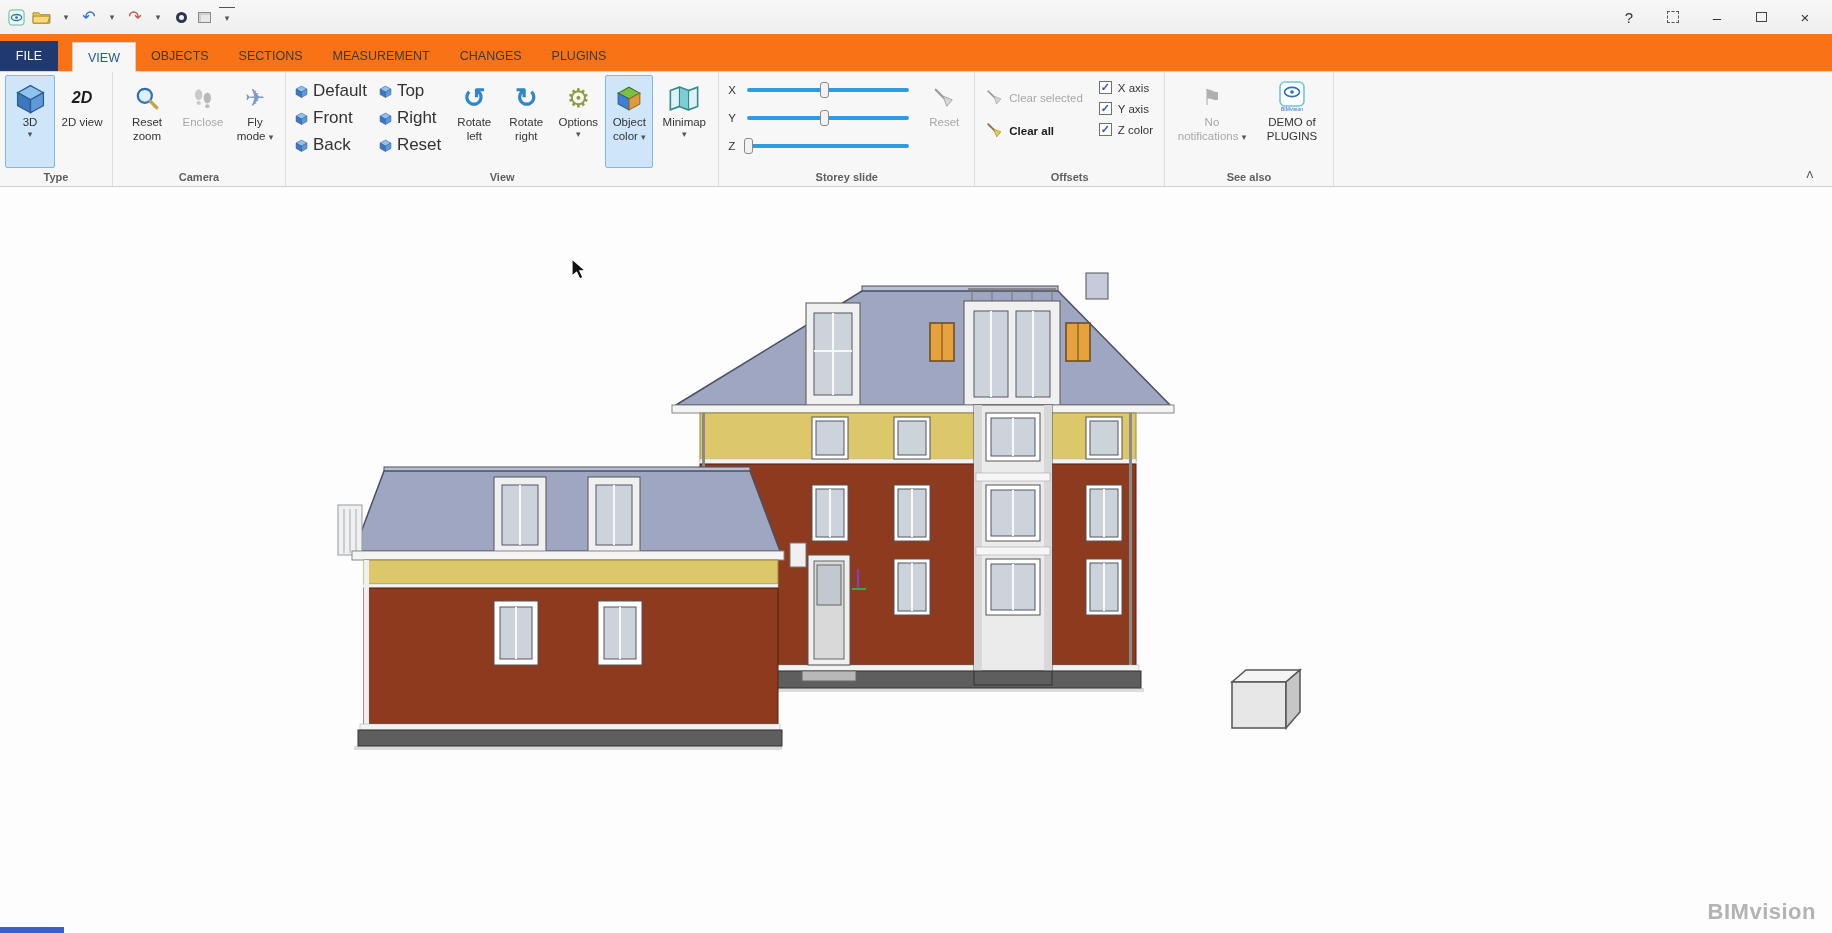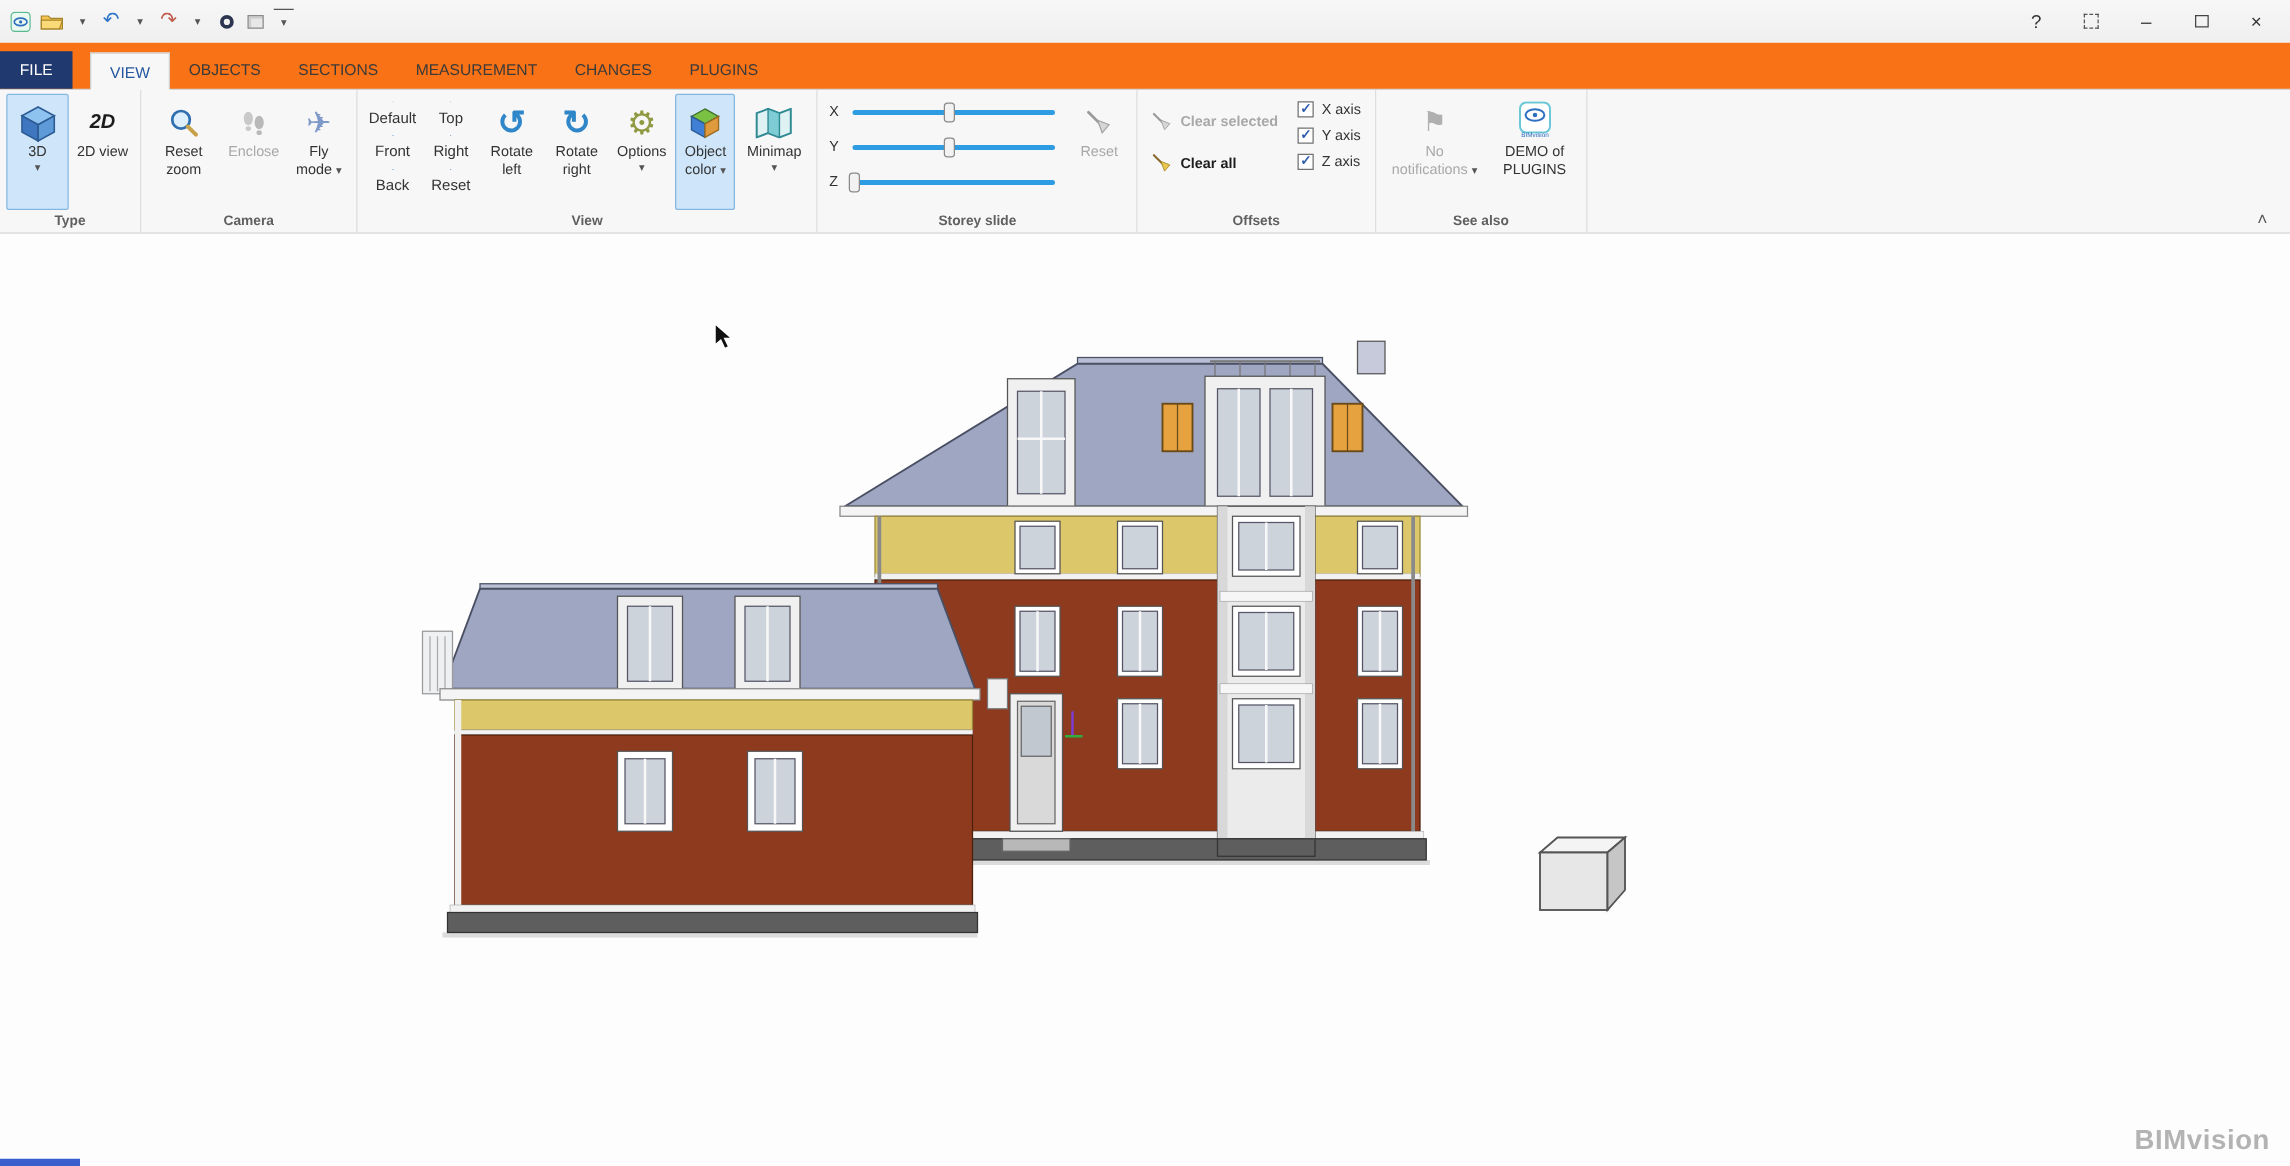--- a/index.html
+++ b/index.html
@@ -43,39 +43,39 @@
   .bigbtn .caret { font-size:9px; color:#555; line-height:8px; }
   .bigbtn.active { background:#cfe6fa; border-color:#84b6e2; }
   .bigbtn.disabled { color:#a8a8a8; }
   .icon-2d { font-weight:bold; font-size:16px; color:#1c1c1c; font-style:italic; }
   .rotate-glyph { font-size:27px; font-weight:bold; color:#2f86c8; }
   .gear-glyph { color:#8f9a42; font-size:26px; }
   .plane-glyph { color:#7f9ac8; font-size:24px; }
   .flag-glyph { color:#b0b0b0; font-size:22px; }
 
   .smallcol { display:flex; flex-direction:column; justify-content:flex-start; padding-top:4px; gap:3px; }
-  .smallbtn { display:flex; align-items:center; gap:5px; font-size:12px; color:#333; padding:2px 6px 2px 4px; height:24px; border-radius:2px; cursor:default;flex-direction:column; }
+  .smallbtn { display:flex; align-items:center; gap:5px; font-size:17px; color:#333; padding:2px 6px 2px 4px; height:24px; border-radius:2px; cursor:default; }
 
   .cube12 { width:13px; height:13px; }
   .cube26 { width:26px; height:26px; }
   .cube30 { width:31px; height:31px; }
   .ico22 { width:22px; height:22px; }
   .ico26 { width:26px; height:26px; }
   .map-ico { width:30px; height:25px; }
 
   
   .sliders { display:flex; flex-direction:column; justify-content:flex-start; padding:6px 8px 0 4px; gap:10px; }
   .slider-row { display:flex; align-items:center; gap:9px; height:18px; }
   .axis-lbl { width:10px; font-size:11.5px; color:#333; }
   .track { position:relative; width:162px; height:4px; background:#2e9ce2; border-radius:2px; cursor:default; }
   .thumb { position:absolute; top:-6px; width:9px; height:16px; background:#f2f2f2; border:1px solid #8a8a8a; border-radius:3px; }
 
   
   .clear-col { display:flex; flex-direction:column; justify-content:flex-start; padding-top:12px; gap:12px; }
-  .clearbtn { display:flex; align-items:center; gap:6px; font-size:11.5px; padding:2px 6px; cursor:default;font-weight:bold; }
+  .clearbtn { display:flex; align-items:center; gap:6px; font-size:11.5px; padding:2px 6px; cursor:default; }
   .clearbtn.disabled { color:#a8a8a8; }
   .clearbtn.strong { color:#1c1c1c; font-weight:bold; }
   .checks-col { display:flex; flex-direction:column; justify-content:flex-start; padding:6px 6px 0 8px; gap:8px; }
   .chk { display:flex; align-items:center; gap:6px; font-size:11.5px; color:#333; cursor:default; }
   .chk .box { width:13px; height:13px; border:1px solid #707070; background:#fff; display:flex; align-items:center; justify-content:center; }
   .chk .checkmark { color:#2f5fae; font-size:11px; font-weight:bold; line-height:1; }
   .ico16 { width:17px; height:17px; }
 
   .logo-wrap { position:relative; width:30px; height:34px; display:flex; flex-direction:column; align-items:center; }
   .logo-sub { font-size:6px; color:#2f6fc0; transform:scale(.85); line-height:5px; }
@@ -382,21 +382,21 @@
           <label class="chk">
             <span class="box">
                 <span class="checkmark">✓</span>
               </span>
             <span>Y axis</span>
           </label>
           <label class="chk">
             <span class="box">
                 <span class="checkmark">✓</span>
               </span>
-            <span>Z axis</span>
+            <span>Z color</span>
           </label>
         </div>
       </div>
       <div class="group-label">Offsets</div>
     </div>
 
     <div class="group">
       <div class="group-content">
         <div class="bigbtn disabled" style="width:84px">
           <span class="icon flag-glyph">⚑</span>

